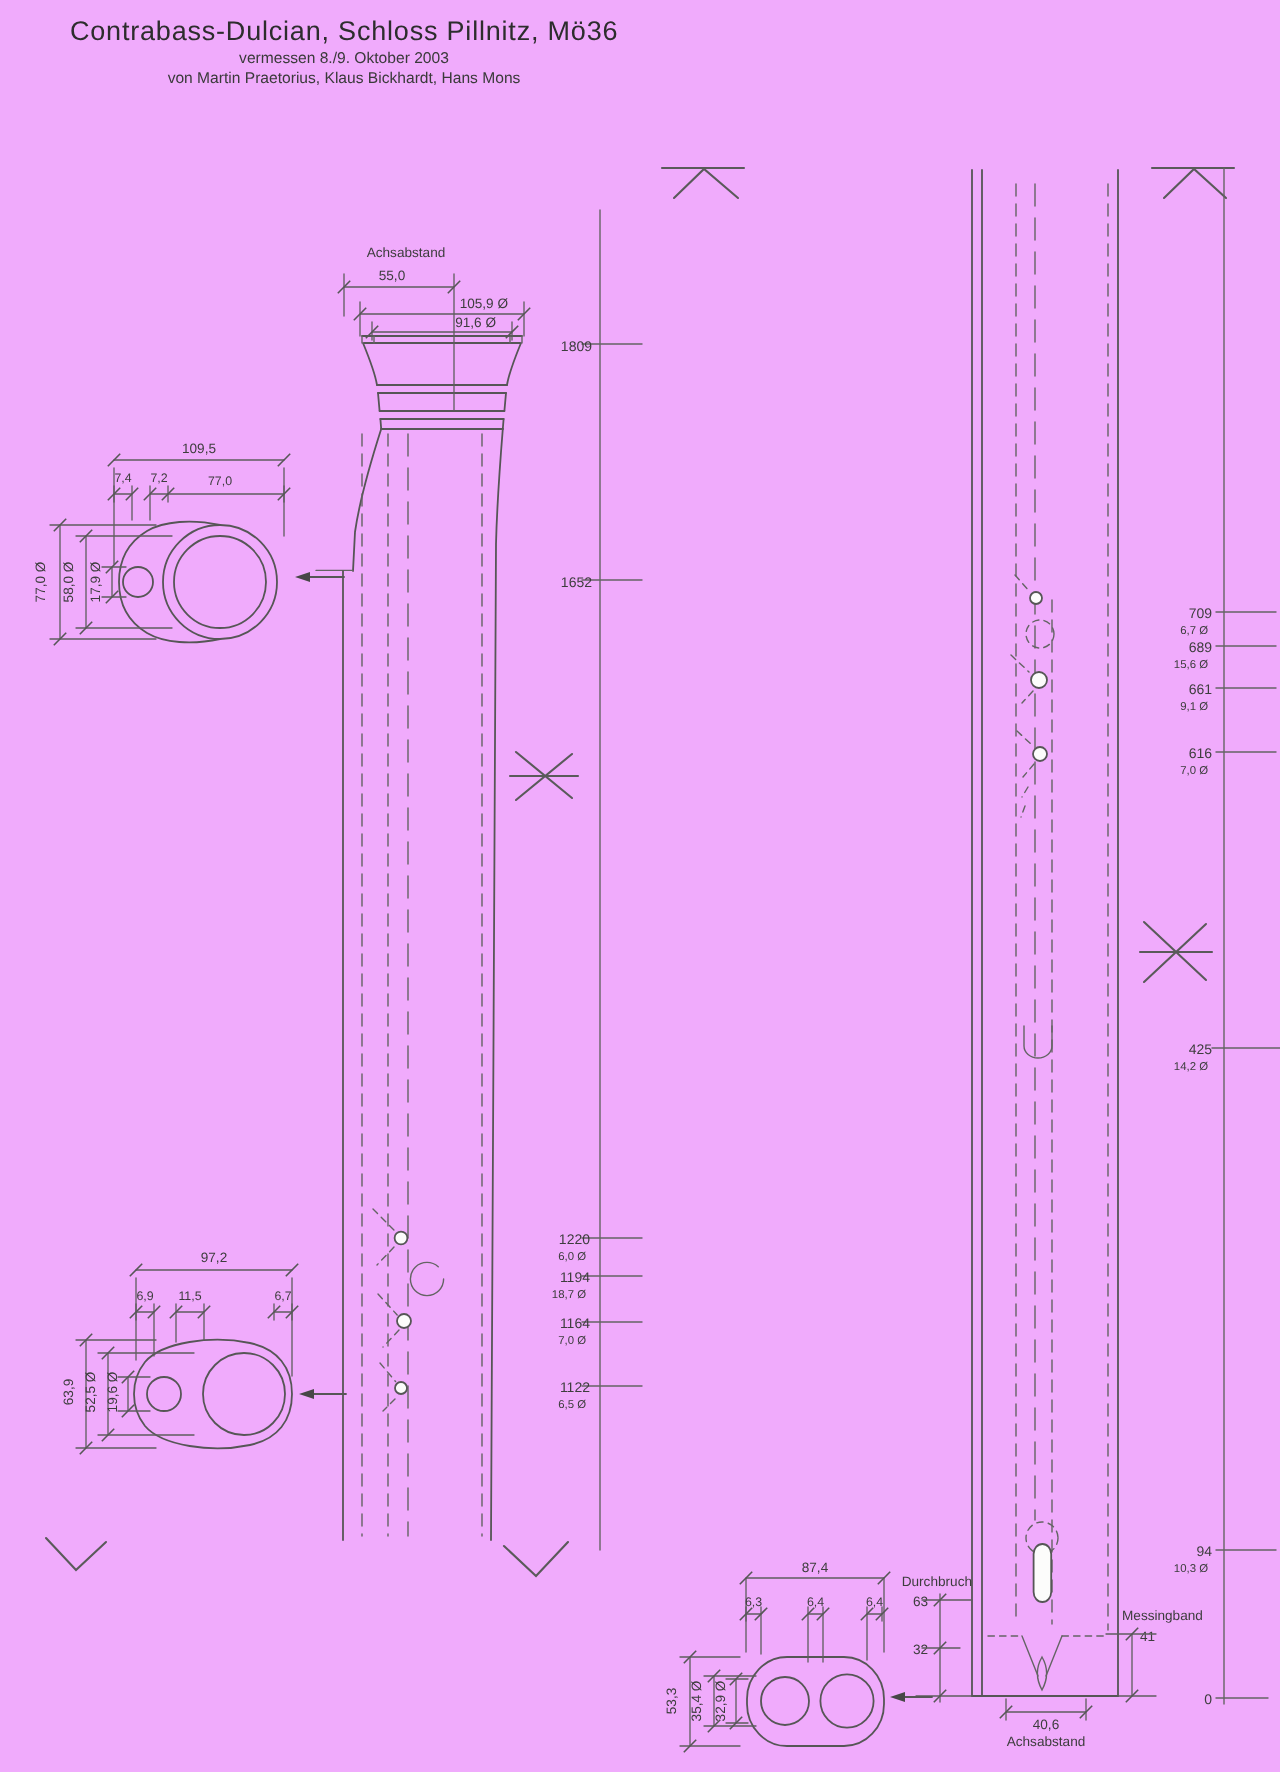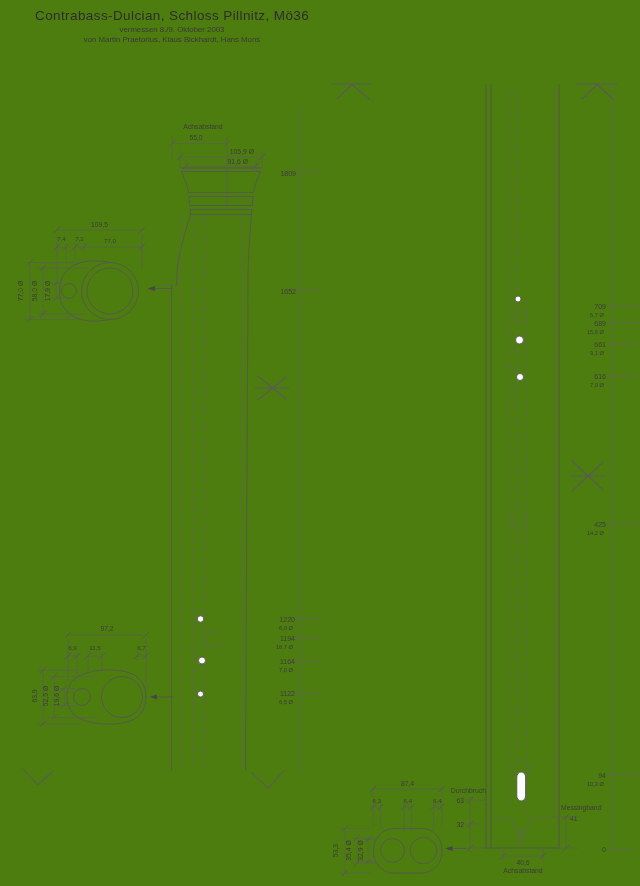--- a/index.html
+++ b/index.html
@@ -1,16 +1,16 @@
 <!DOCTYPE html>
 <html><head>
 <meta charset="utf-8">
 <style>
   html,body{margin:0;padding:0;background:#e9e9e9;}
-  .page{width:640px;height:886px;background:#4d7c0f;position:relative;overflow:hidden;
+  .page{width:640px;height:886px;background:#f0abfc;position:relative;overflow:hidden;
         font-family:"Liberation Sans","DejaVu Sans",sans-serif;}
   svg{display:block}
   text{font-family:"Liberation Sans","DejaVu Sans",sans-serif;fill:#3d3d3d}
   .t-title{font-size:13.5px;letter-spacing:.4px;fill:#2d2d2d}
   .t-sub{font-size:7.8px;fill:#3a3a3a}
   .t-dim{font-size:6.8px}
   .t-dim-s{font-size:6.2px}
   .t-ax{font-size:7px}
   .t-ax-s{font-size:5.7px}
   .ln{stroke:#565656;stroke-width:.9;fill:none;stroke-linecap:round}

